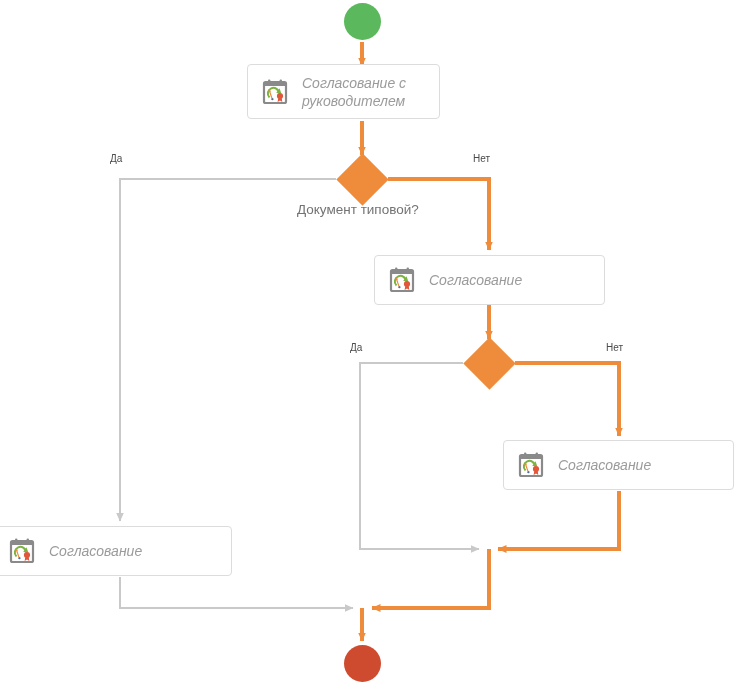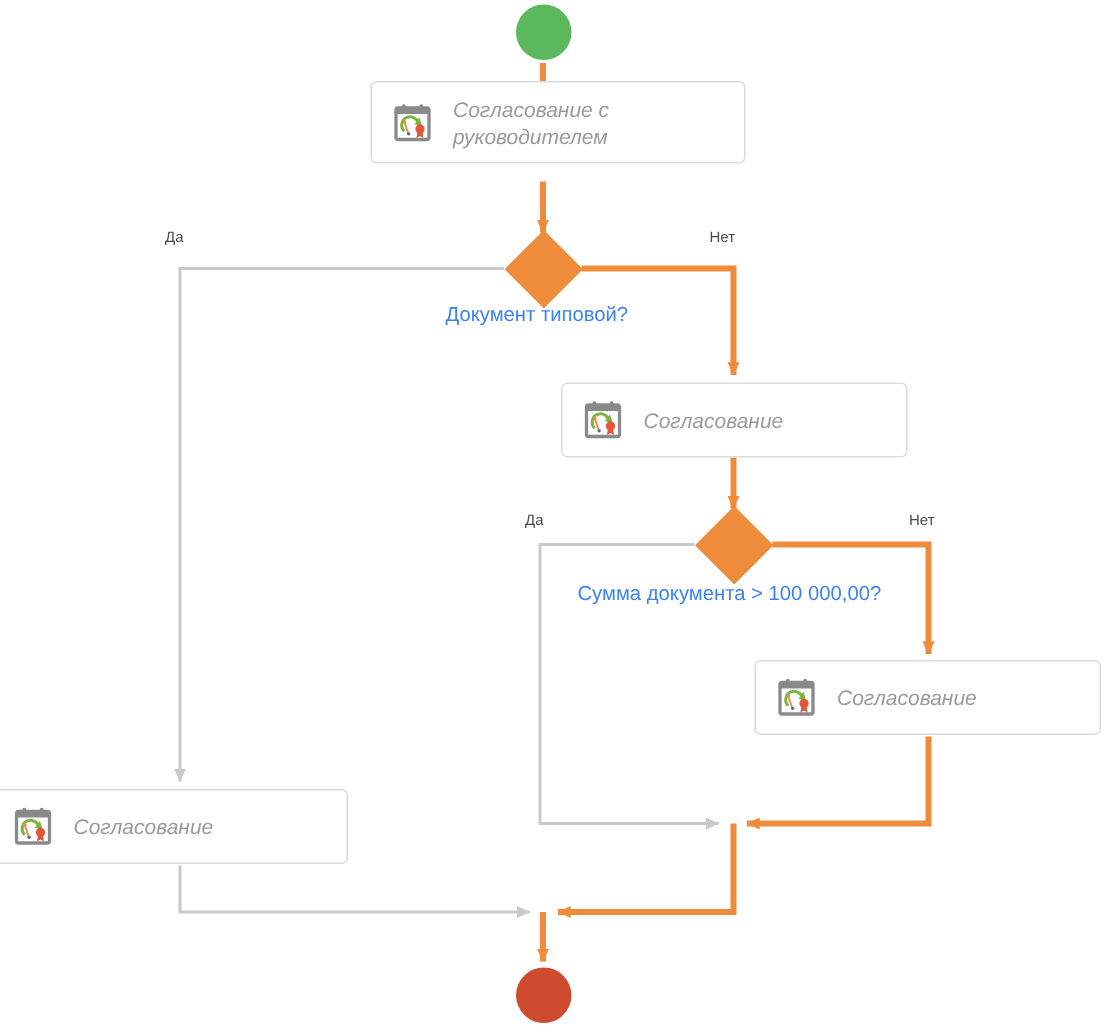--- a/index.html
+++ b/index.html
@@ -70,21 +70,21 @@
   
   .flow-label {
     position: absolute;
     font-size: 10px;
     color: #4a4a4a;
     white-space: nowrap;
   }
   .cond-label {
     position: absolute;
     font-size: 13.5px;
-    color: #3b82f6;
+    color: #737373;
     white-space: nowrap;
   }
 </style>
 </head>
 <body>
 
 <div id="canvas">
 
   <svg id="edges" viewBox="0 0 736 684" xmlns="http://www.w3.org/2000/svg">
     <defs>
@@ -114,21 +114,21 @@
 
     <path d="M489,549 L489,608 L372,608" stroke="#ef8c3b" stroke-width="4" fill="none" marker-end="url(#arrow-orange)"></path>
 
     <path d="M120,577 L120,608 L353,608" stroke="#c9c9c9" stroke-width="2" fill="none" marker-end="url(#arrow-gray)"></path>
 
     <path d="M362,608 L362,641" stroke="#ef8c3b" stroke-width="4" fill="none" marker-end="url(#arrow-orange)"></path>
   </svg>
 
   <div class="node terminator start-node" style="left:344px; top:3px; width:37px; height:37px;"></div>
 
-  <div class="node task" style="left:247px; top:54px; width:250px; height:55px;">
+  <div class="node task" style="left:247px; top:64px; width:193px; height:55px;">
     <span class="task-icon">
       <svg viewBox="0 0 30 30" width="30" height="30" xmlns="http://www.w3.org/2000/svg">
         <rect x="4" y="5" width="22" height="21" rx="1.5" fill="#ffffff" stroke="#8a8a8a" stroke-width="2.2"></rect>
         <rect x="4" y="5" width="22" height="4" fill="#8a8a8a"></rect>
         <rect x="8" y="2.5" width="2.4" height="4.5" rx="1" fill="#8a8a8a"></rect>
         <rect x="19.6" y="2.5" width="2.4" height="4.5" rx="1" fill="#8a8a8a"></rect>
         <path d="M9.5,20.5 A5.6,5.6 0 1 1 19,16.5" fill="none" stroke="#7cb342" stroke-width="2"></path>
         <path d="M19.6,11.2 L21.2,16.2 L16.2,16.0 z" fill="#7cb342"></path>
         <circle cx="20" cy="19" r="3.1" fill="#e2563a"></circle>
         <path d="M18.2,21.4 L17.6,25 L20,23.6 L22.3,25 L21.8,21.4 z" fill="#e2563a"></path>
@@ -159,21 +159,20 @@
         <path d="M18.2,21.4 L17.6,25 L20,23.6 L22.3,25 L21.8,21.4 z" fill="#e2563a"></path>
         <circle cx="9.6" cy="14.2" r="1.15" fill="#ef8c3b"></circle>
         <circle cx="12.4" cy="22.2" r="1.15" fill="#4a6f9e"></circle>
         <path d="M9.8,15 L12,21.4" stroke="#ef8c3b" stroke-width="1.2" fill="none"></path>
       </svg>
     </span>
     <span class="label">Согласование</span>
   </div>
 
   <div class="node diamond" style="left:471px; top:345px; width:37px; height:37px;"></div>
-  <div class="cond-label" style="left:385px; top:388px;">Сумма документа &gt; 100 000,00?</div>
   <div class="flow-label" style="left:350px; top:342px;">Да</div>
   <div class="flow-label" style="left:606px; top:342px;">Нет</div>
 
   <div class="node task" style="left:503px; top:440px; width:231px; height:50px;">
     <span class="task-icon">
       <svg viewBox="0 0 30 30" width="30" height="30" xmlns="http://www.w3.org/2000/svg">
         <rect x="4" y="5" width="22" height="21" rx="1.5" fill="#ffffff" stroke="#8a8a8a" stroke-width="2.2"></rect>
         <rect x="4" y="5" width="22" height="4" fill="#8a8a8a"></rect>
         <rect x="8" y="2.5" width="2.4" height="4.5" rx="1" fill="#8a8a8a"></rect>
         <rect x="19.6" y="2.5" width="2.4" height="4.5" rx="1" fill="#8a8a8a"></rect>

